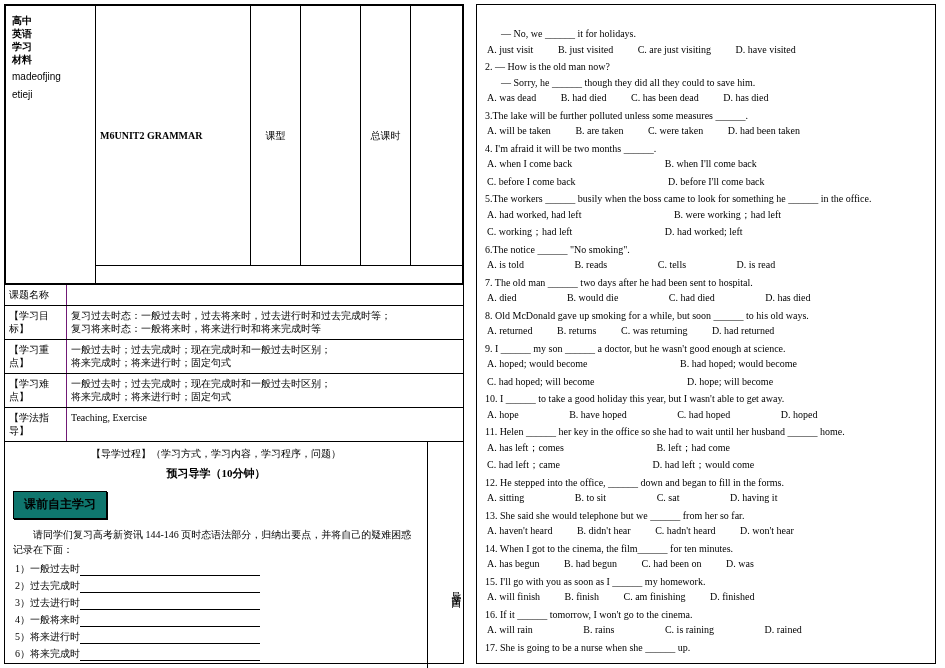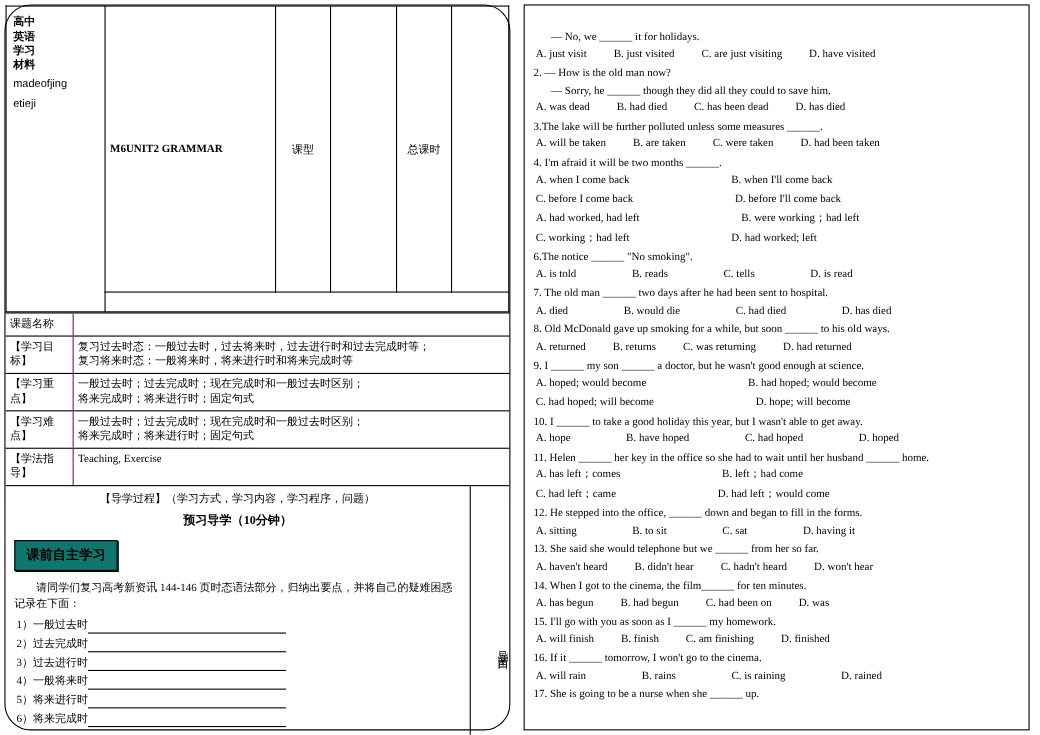--- a/index.html
+++ b/index.html
@@ -1,19 +1,19 @@
 <!DOCTYPE html>
 <html><head>
 <meta charset="utf-8">
 <style>
   * { box-sizing: border-box; margin: 0; padding: 0; }
   html, body { width: 945px; height: 668px; background: #fff; font-family: "SimSun", "Songti SC", serif; font-size: 10px; color: #000; }
   .page { display: flex; flex-direction: row; width: 945px; height: 668px; }
   .col { border: 1px solid #000; position: relative; }
-  .col-left { width: 460px; margin: 4px 0 4px 4px; border-radius: 24px; }
+  .col-left { width: 460px; margin: 4px 0 4px 4px; }
   .col-right { width: 460px; margin: 4px 4px 4px 12px; padding: 21px 8px; }
 
   
   .top-table { width: 100%; border-collapse: collapse; }
   .top-table td { border: 1px solid #000; vertical-align: top; padding: 2px 4px; font-size: 10px; }
   .big-title-cell { width: 90px; font-size: 22px; font-weight: bold; line-height: 1.3; text-align: left; padding: 8px 6px !important; font-family: "SimHei", sans-serif; }
   .big-title-cell .sub { font-size: 10px; font-weight: normal; line-height: 1.4; display: block; margin-top: 4px; }
   .mid-row { display: flex; border-top: 1px solid #000; }
   .mid-row .mcell { border-right: 1px solid #701a75; padding: 3px 4px; font-size: 10px; line-height: 1.35; }
   .mid-row .mcell:last-child { border-right: none; }
@@ -154,20 +154,21 @@
     <div class="q">4. I'm afraid it will be two months ______.</div>
     <div class="opts two">
       <span>A. when I come back</span>
       <span>B. when I'll come back</span>
     </div>
     <div class="opts two">
       <span>C. before I come back</span>
       <span>D. before I'll come back</span>
     </div>
 
+    <div class="q">5.The workers ______ busily when the boss came to look for something he ______ in the office.</div>
     <div class="opts two">
       <span>A. had worked, had left</span>
       <span>B. were working；had left</span>
     </div>
     <div class="opts two">
       <span>C. working；had left</span>
       <span>D. had worked; left</span>
     </div>
 
     <div class="q">6.The notice ______ "No smoking".</div>

